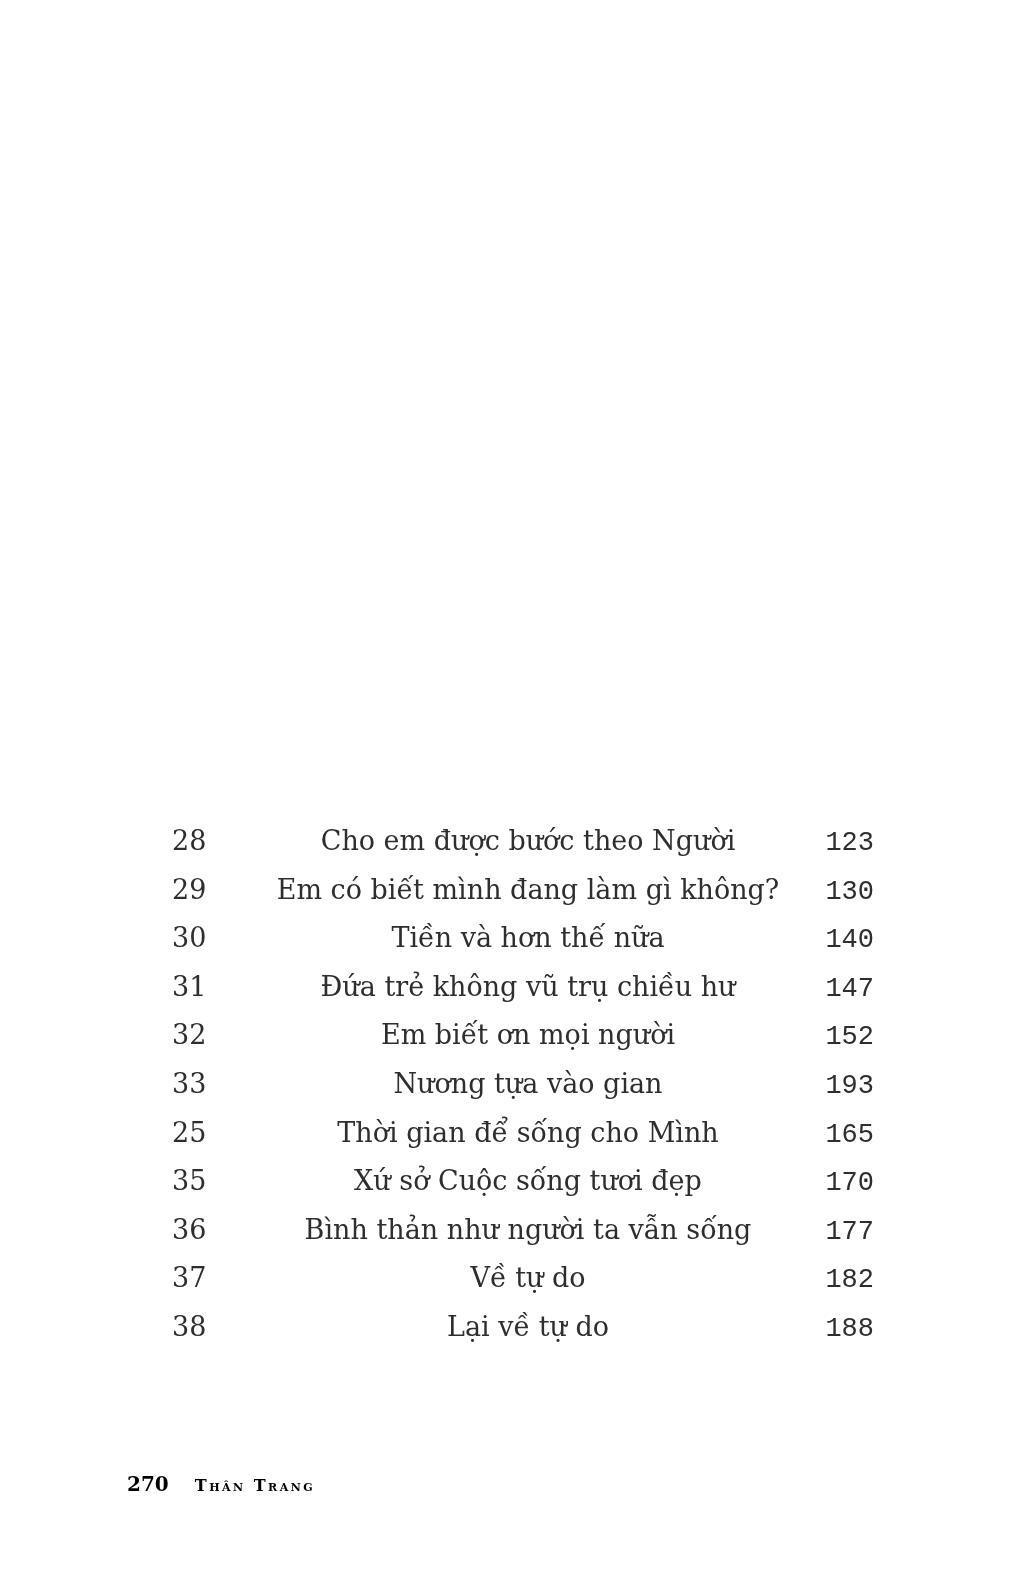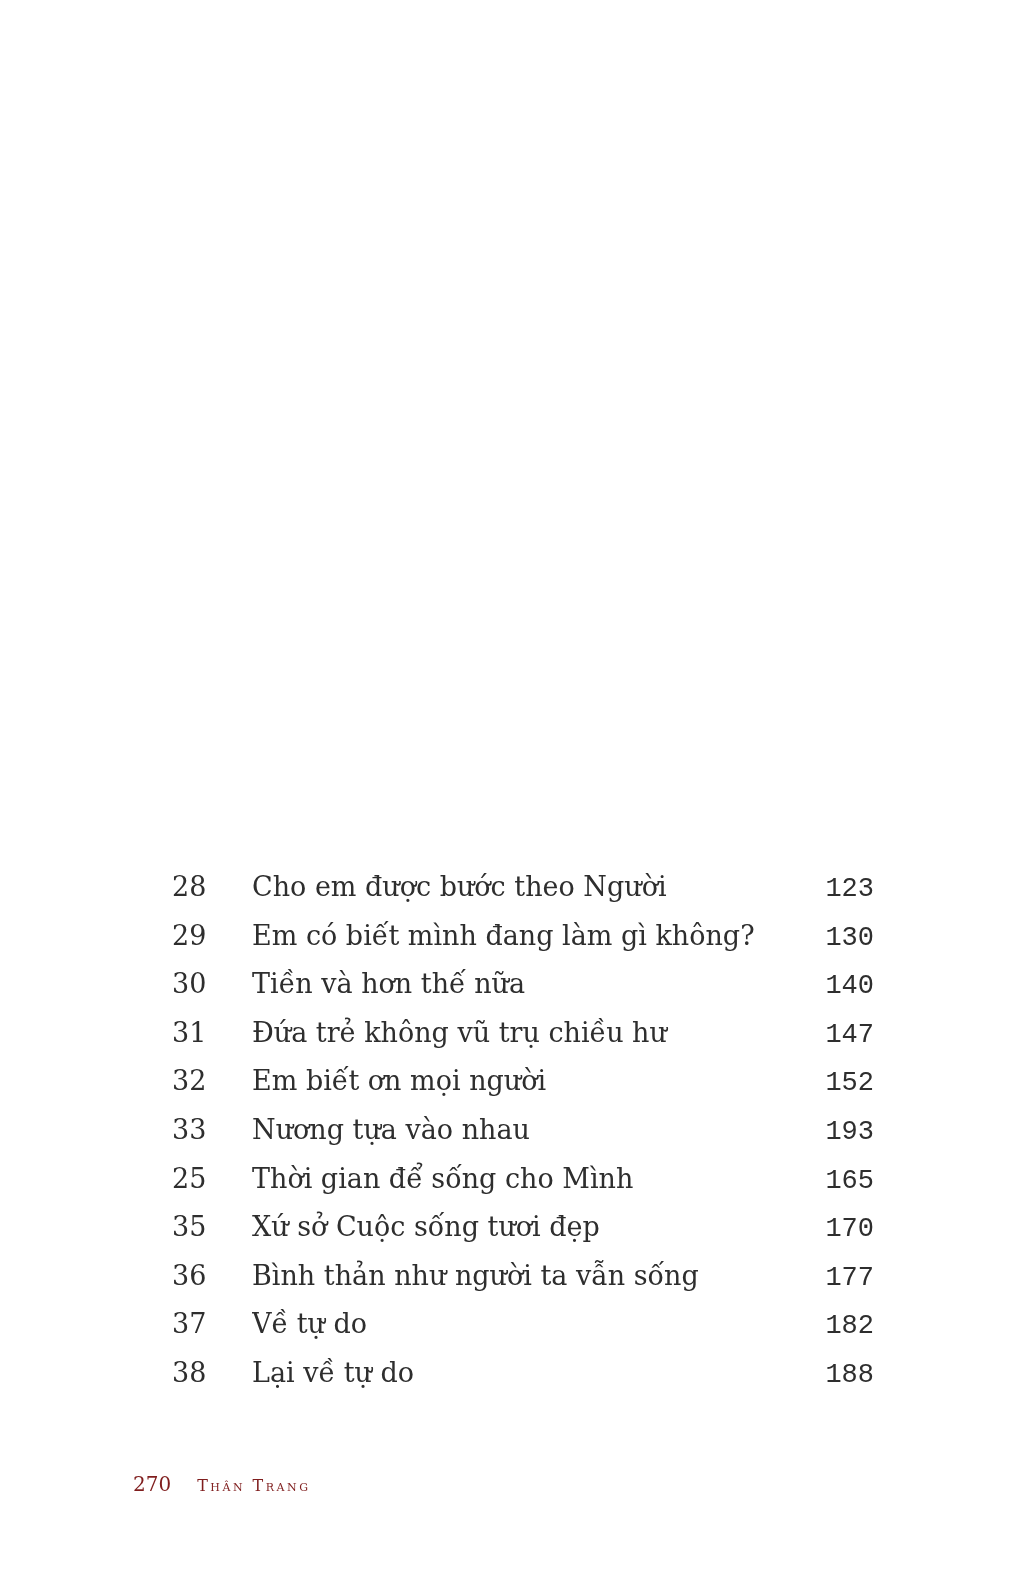--- a/index.html
+++ b/index.html
@@ -11,58 +11,59 @@
     position: relative;
     width: 1024px;
     height: 1575px;
     background: #ffffff;
     font-family: "DejaVu Serif", "Liberation Serif", serif;
     color: #2e2e2e;
     overflow: hidden;
   }
   .toc {
     position: absolute;
-    top: 863px;
+    top: 817px;
     left: 172px;
     right: 150px;
   }
   .toc-row {
     display: flex;
     align-items: baseline;
     height: 48.6px;
     font-size: 27px;
     line-height: 48.6px;
     color: #2e2e2e;
   }
   .toc-num {
     width: 80px;
     flex: 0 0 80px;
     text-align: left;
   }
   .toc-title {
     flex: 1 1 auto;
-    text-align: left;
+    text-align: center;
     white-space: nowrap;
     overflow: hidden;
   }
   .toc-page {
     flex: 0 0 auto;
     text-align: right;
     min-width: 70px;
     font-family: Liberation Mono, monospace;
   }
   .footer {
     position: absolute;
-    left: 133px;
+    left: 127px;
     top: 1472px;
     font-size: 20px;
-    color: #7f1d1d;
+    color: #000000;
     display: flex;
     align-items: baseline;
     gap: 26px;
+    font-weight: bold;
   }
   .footer .running-title {
     letter-spacing: 2.5px;
     font-variant: small-caps;
     font-size: 16px;
   }
 </style>
 </head>
 <body>
 
@@ -95,21 +96,21 @@
     </div>
 
     <div class="toc-row">
       <span class="toc-num">32</span>
       <span class="toc-title">Em biết ơn mọi người</span>
       <span class="toc-page">152</span>
     </div>
 
     <div class="toc-row">
       <span class="toc-num">33</span>
-      <span class="toc-title">Nương tựa vào nhau</span>
+      <span class="toc-title">Nương tựa vào gian</span>
       <span class="toc-page">193</span>
     </div>
 
     <div class="toc-row">
       <span class="toc-num">25</span>
       <span class="toc-title">Thời gian để sống cho Mình</span>
       <span class="toc-page">165</span>
     </div>
 
     <div class="toc-row">

